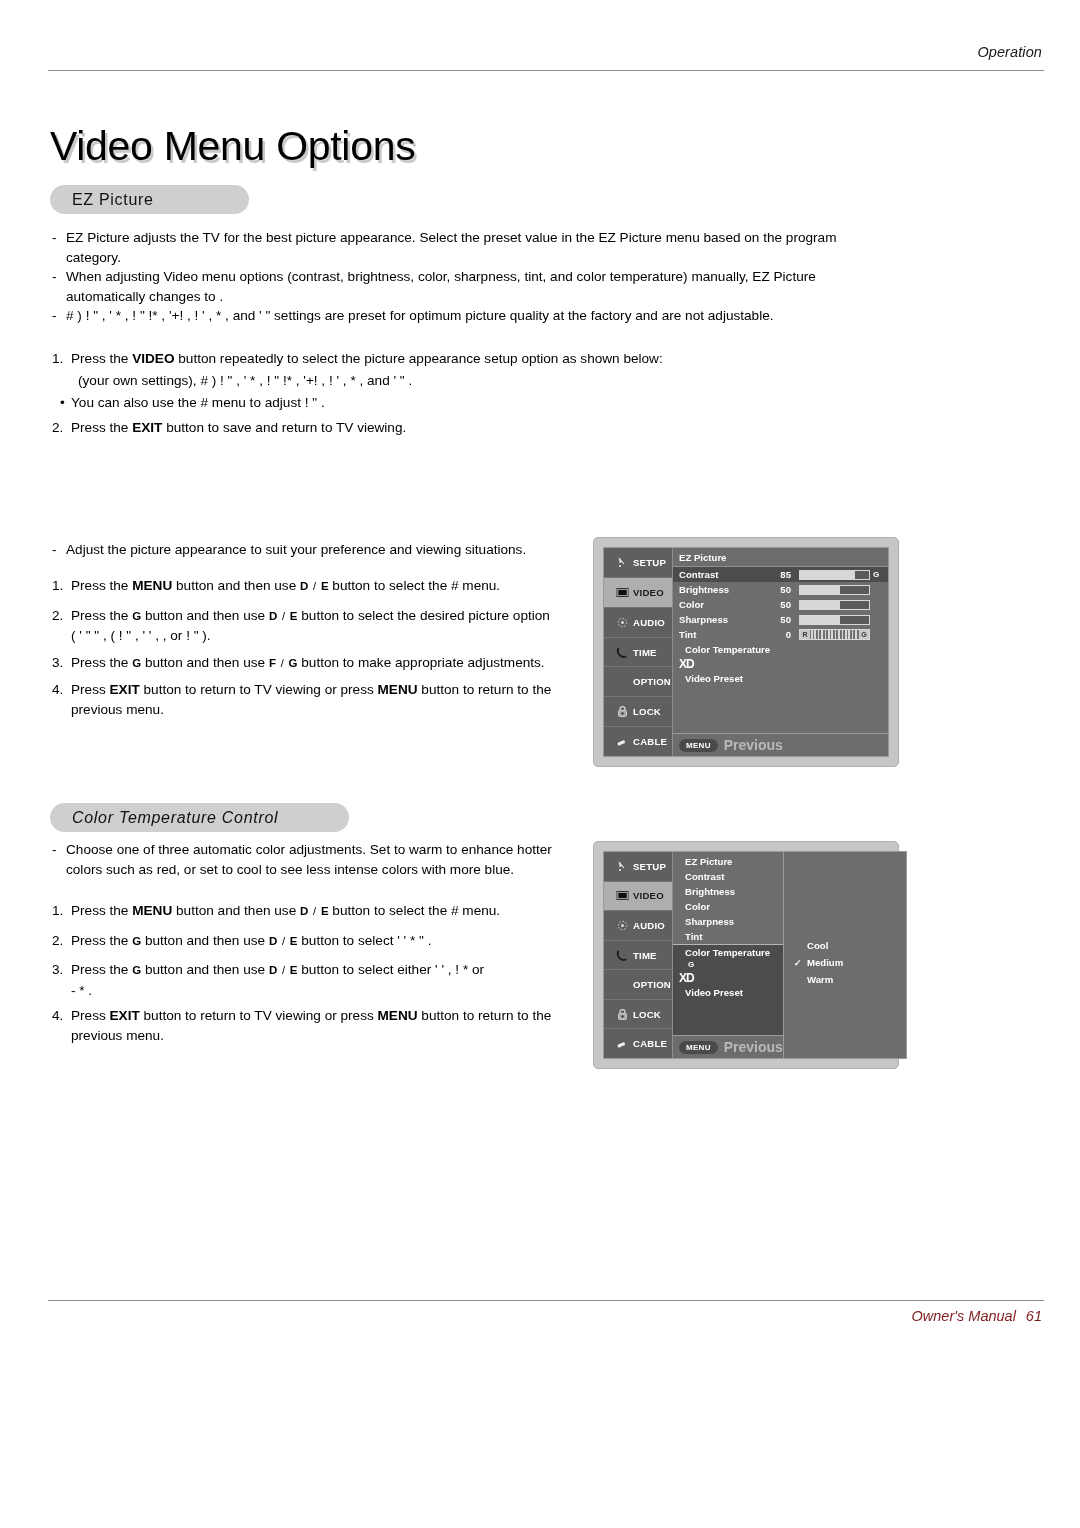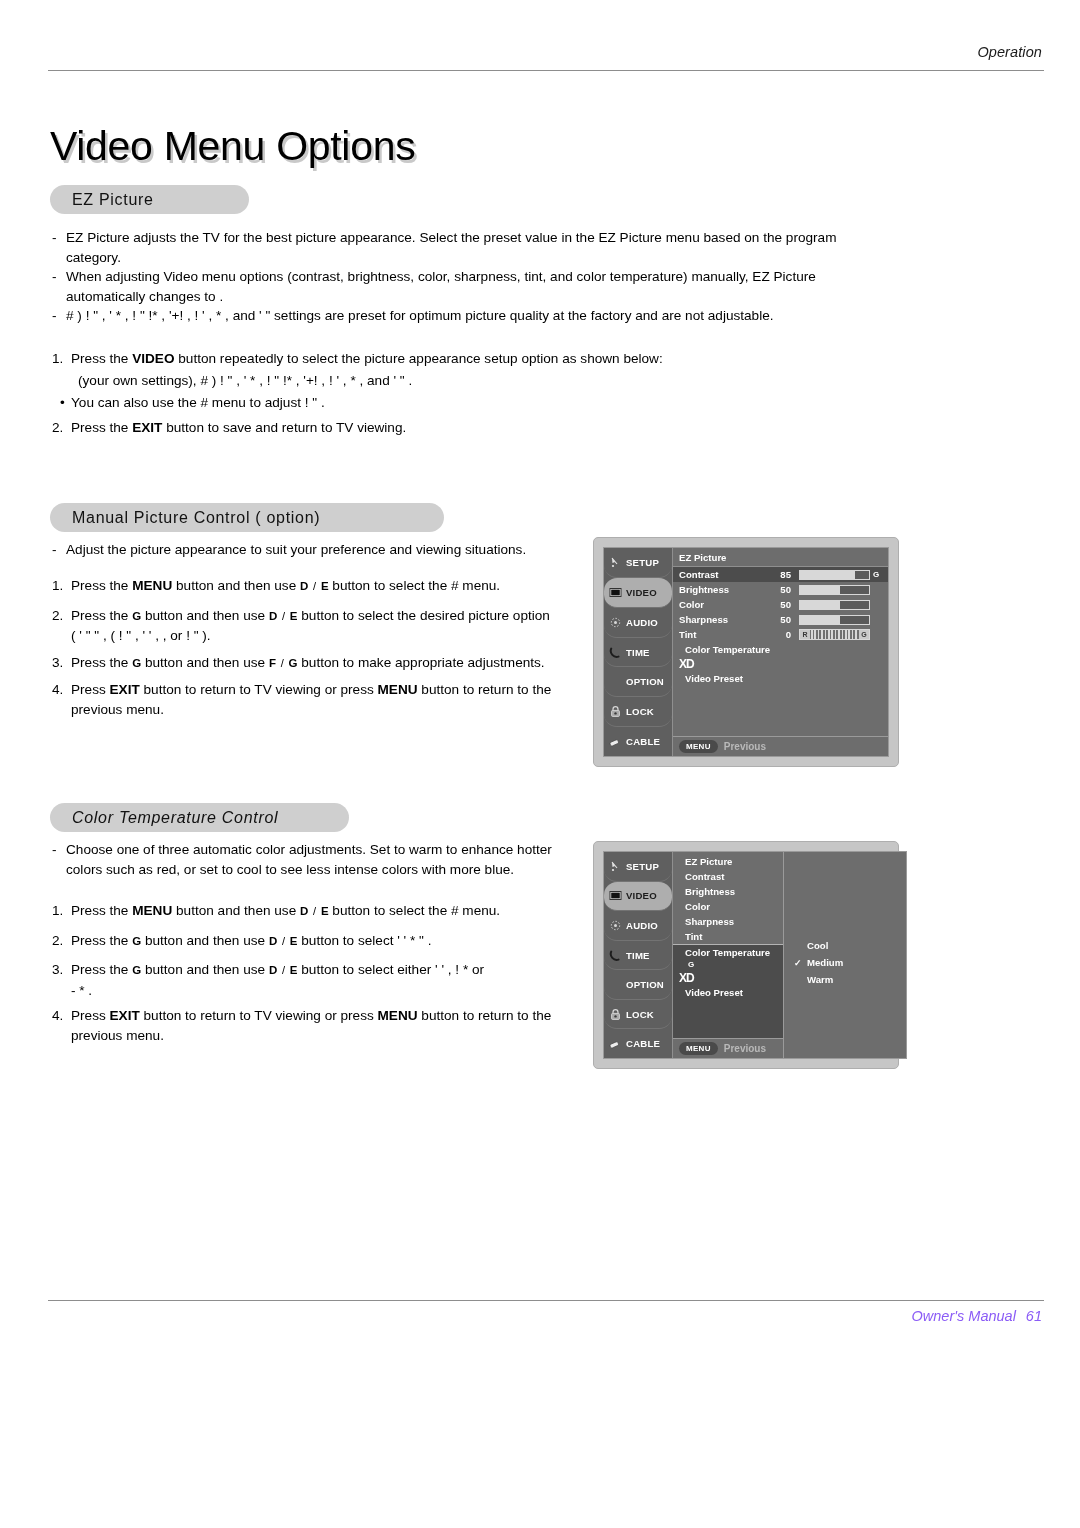--- a/index.html
+++ b/index.html
@@ -22,21 +22,21 @@
   .rule-top {
     position:absolute; left:36px; right:36px; top:70px;
     height:1px; background:#8d8d8d;
   }
   .rule-bottom {
     position:absolute; left:36px; right:36px; top:1300px;
     height:1px; background:#8d8d8d;
   }
   .footer {
     position:absolute; top:1308px; right:38px;
-    font-style:italic; font-size:14.5px; color:#8b5cf6;
+    font-style:italic; font-size:14.5px; color:#7f1d1d;
   }
   .footer .pg { font-style:italic; margin-left:10px; }
 
   
   .page-title {
     position:absolute; left:38px; top:96px;
     font-size:41px; font-weight:normal;
     letter-spacing:-0.3px;
     text-shadow:2.5px 2.5px 0 #c9c9c9;
     white-space:nowrap;
@@ -98,28 +98,27 @@
   }
   .osd-side {
     width:68px; flex:none;
     display:flex; flex-direction:column;
     background:#5f5f5f;
     border-right:1px solid #8f8f8f;
   }
   .side-item {
     flex:1;
     display:flex; align-items:center; gap:4px;
-    padding-left:5px;
+    padding-left:12px;
     color:#ffffff;
     font-weight:bold;
     font-size:9.6px;
     letter-spacing:.2px;
     border-bottom:1px solid #737373;
     position:relative;
-    border-radius:13px;
   }
   .side-item:last-child { border-bottom:none; }
   .side-item.active { background:#aeaeae; color:#1d1d1d; }
   .side-ico { width:13px; height:13px; flex:none; position:relative; }
 
   .osd-main { flex:1; display:flex; flex-direction:column; position:relative; }
 
   .m-head {
     color:#fff; font-weight:bold; font-size:9.6px;
     padding:4px 6px 3px 6px;
@@ -179,21 +178,21 @@
   .m-foot {
     display:flex; align-items:center; gap:6px;
     padding:3px 6px; background:#6d6d6d;
     border-top:1px solid #9a9a9a;
   }
   .menu-chip {
     background:#4a4a4a; color:#ffffff; font-weight:bold;
     font-size:8px; border-radius:999px; padding:2px 7px;
     letter-spacing:.3px;
   }
-  .m-foot .prev { color:#b9b9b9; font-size:10px; font-weight:bold; }
+  .m-foot .prev { color:#b9b9b9; font-size:14px; font-weight:bold; }
 
   
   .submenu {
     width:122px; flex:none;
     background:#6d6d6d;
     border-left:1px solid #9a9a9a;
     display:flex; flex-direction:column;
     padding-top:85px;
   }
   .sub-item {
@@ -242,21 +241,20 @@
     <div class="bullet-row" style="margin-bottom:5px;">
       <span class="mk">•</span>
       <span>You can also use the  #      menu to adjust    ! "        .</span>
     </div>
     <div class="num-row">
       <span class="mk">2.</span>
       <span>Press the <b>EXIT</b> button to save and return to TV viewing.</span>
     </div>
   </div>
 
-  <div class="pill p2">Manual Picture Control (     option)</div>
 
   <div class="dash-list" style="left:40px; top:540px; width:520px;">
     <div class="dash-row">
       <span class="mk">-</span>
       <span>Adjust the picture appearance to suit your preference and viewing situations.</span>
     </div>
   </div>
 
   <div style="position:absolute; left:40px; top:576px; width:532px;">
     <div class="num-row" style="margin-bottom:9px;">

